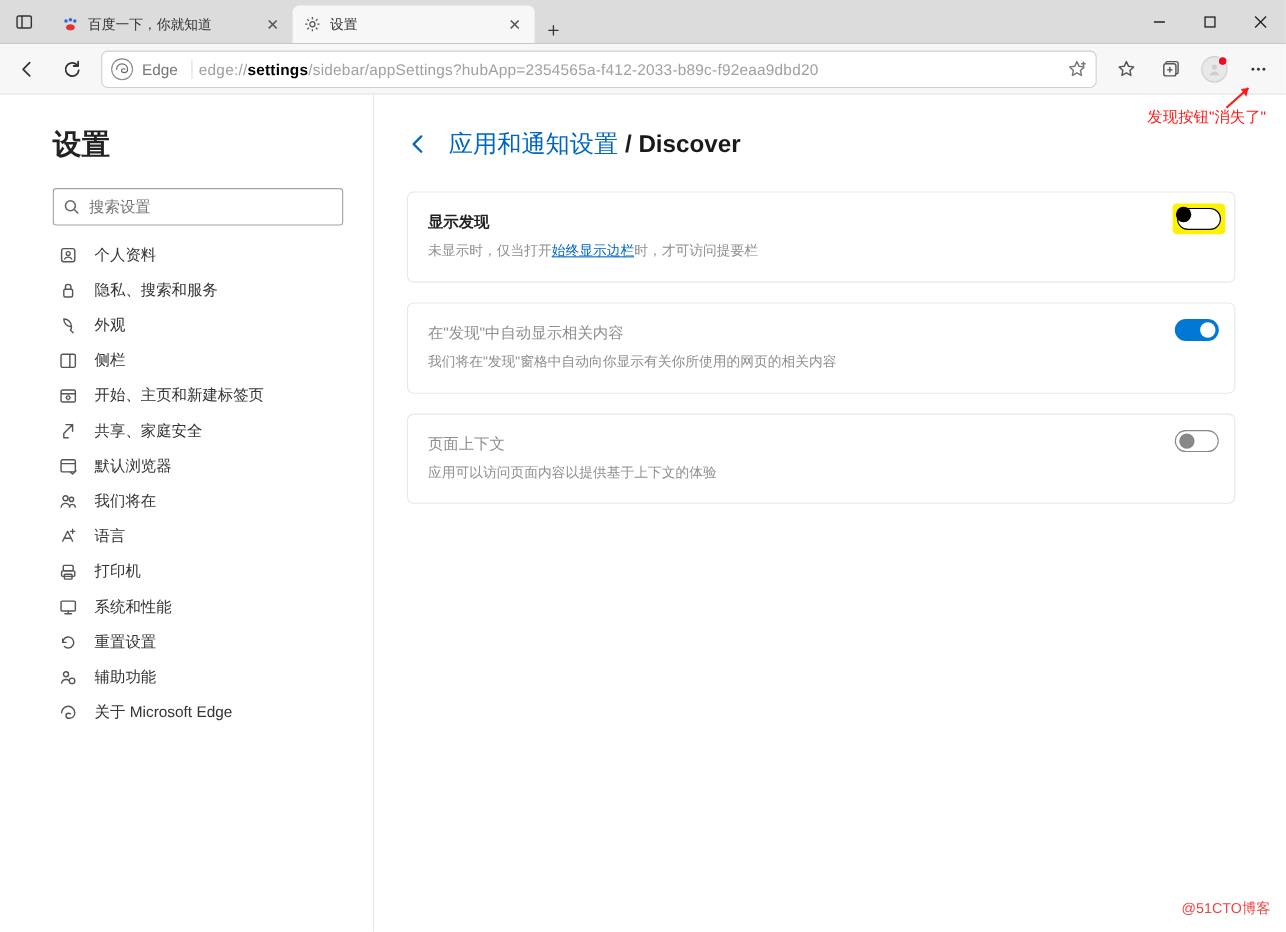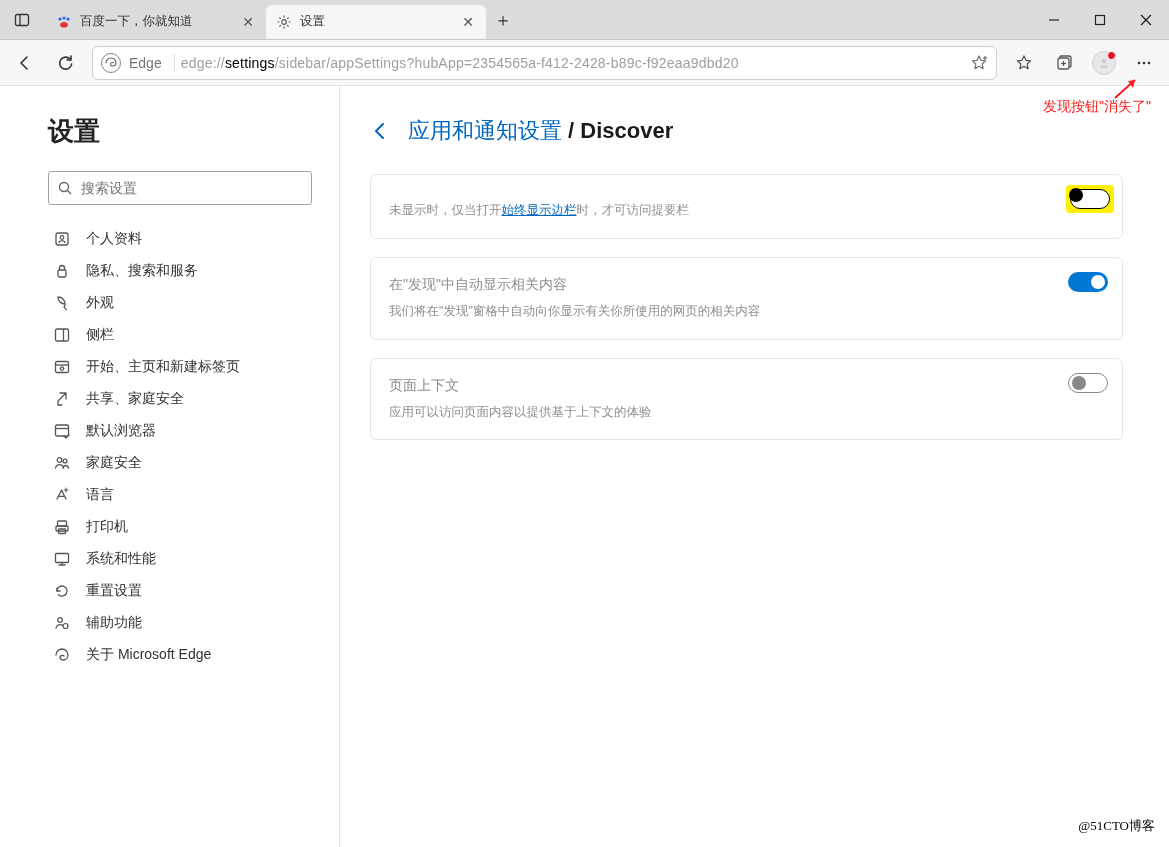--- a/index.html
+++ b/index.html
@@ -1,54 +1,54 @@
 <!DOCTYPE html>
 <html><head>
 <meta charset="utf-8">
 <style>
   * { box-sizing: border-box; margin: 0; padding: 0; }
   html, body { width: 1169px; height: 847px; font-family: "Segoe UI", "Microsoft YaHei", sans-serif; background: #fff; overflow: hidden; }
   
   .titlebar { height: 40px; background: #dcdcdd; display: flex; align-items: stretch; border-bottom: 1px solid #c8c8c8; }
   .titlebar .left-btn { width: 44px; display:flex; align-items:center; justify-content:center; color:#333; }
-  .tabs { display:flex; align-items:center; flex:1; padding-left: 2px; }
+  .tabs { display:flex; align-items:flex-end; flex:1; padding-left: 2px; }
   .tab { height: 34px; min-width: 220px; max-width: 238px; display:flex; align-items:center; padding: 0 10px; font-size:12.5px; color:#333; border-radius: 6px 6px 0 0; margin-top:4px; position:relative; }
   .tab.inactive { background: transparent; }
   .tab.active { background: #f7f7f7; }
   .tab .favicon { width:16px; height:16px; margin-right:8px; display:inline-flex; align-items:center; justify-content:center; }
   .tab .tab-title { flex:1; white-space:nowrap; overflow:hidden; text-overflow:ellipsis; }
   .tab .tab-close { width:16px; text-align:center; color:#555; font-size:14px; }
   .tab-add { width:34px; display:flex; align-items:center; justify-content:center; color:#333; font-size:18px; }
   .win-controls { display:flex; }
   .win-btn { width:46px; display:flex; align-items:center; justify-content:center; color:#222; }
   
   .toolbar { height: 46px; background:#f7f7f7; display:flex; align-items:center; padding: 0 6px; border-bottom:1px solid #e5e5e5; gap:2px;}
   .tool-btn { width:38px; height:38px; display:flex; align-items:center; justify-content:center; color:#555; border-radius:4px; }
   .addrbar { flex:1; height:34px; background:#fff; border:1px solid #cfcfcf; border-radius:6px; display:flex; align-items:center; padding:0 8px; margin:17px 6px; font-size:14px; color:#777; }
   .addrbar .site-icon { width:20px; height:20px; margin-right:8px; border:1px solid #888; border-radius:50%; display:flex; align-items:center; justify-content:center; font-size:11px; color:#666; }
   .addrbar .site-label { color:#777; margin-right:6px; }
   .addrbar .sep { width:1px; height:18px; background:#ddd; margin:0 6px;}
   .addrbar .url { font-size:14px; color:#a0a0a0; white-space:nowrap; flex:1; letter-spacing:0.2px;}
-  .addrbar .url .dark { color:#000; }
+  .addrbar .url .dark { color:#000;font-weight:bold; }
   .addrbar .star { color:#777; }
   .profile { width:24px; height:24px; border-radius:50%; background:#e8e8e8; border:1px solid #cfcfcf; position:relative; display:flex; align-items:center; justify-content:center; color:#bbb;}
   .profile::after { content:""; position:absolute; top:-1px; right:-1px; width:7px; height:7px; background:#e81123; border-radius:50%; border:1px solid #f7f7f7;}
   
   .annotation-wrap { position:absolute; right:18px; top:76px; z-index:20; display:flex; flex-direction:column; align-items:flex-end; }
   .ann-arrow { margin-right:10px; margin-bottom:-2px; }
   .ann-text { color:#ff1a1a; font-size:14px; font-weight:400; }
   
   .body { display:flex; height: calc(100% - 86px); }
   .sidebar { width: 340px; border-right:1px solid #e6e6e6; padding: 28px 20px 0 48px; }
   .sidebar h1 { font-size:26px; font-weight:600; color:#222; margin-bottom:22px; }
   .search-box { display:flex; align-items:center; border:1px solid #a3a3a3; height:34px; border-radius:3px; padding:0 8px; margin-bottom:18px; width:264px; background:#fff; }
   .search-box svg { flex-shrink:0; }
   .search-box input { border:none; outline:none; flex:1; font-size:14px; padding-left:8px; color:#333; background:transparent;}
   .nav-list { list-style:none; }
-  .nav-item { display:flex; align-items:center; height:32px; font-size:14px; color:#333; gap:14px; cursor:default; border-radius:4px; padding-left:4px;}
+  .nav-item { display:flex; height:32px; font-size:14px; color:#333; gap:14px; cursor:default; border-radius:4px; padding-left:4px;}
   .nav-item .nav-icon { width:20px; display:flex; justify-content:center; color:#555;}
   .content { flex:1; padding: 30px 46px 0 30px; overflow:auto; }
   .breadcrumb-row { display:flex; align-items:center; gap:16px; margin-bottom:28px; }
   .bc-back { color:#0078d4; }
   .bc-link { color:#0067c0; font-size:22px; font-weight:400; }
   .bc-rest { color:#1a1a1a; font-size:22px; font-weight:600; }
   .card { border:1px solid #e7e7e7; border-radius:6px; padding:18px 46px 18px 18px; margin-bottom:18px; background:#fff; position:relative; }
   .card-title { font-size:14px; font-weight:600; color:#222; }
   .card-title.dim { color:#8e8e8e; font-weight:400; }
   .card-sub { font-size:12.5px; color:#8e8e8e; margin-top:8px; line-height:1.5;}
@@ -56,21 +56,21 @@
   .toggle { position:absolute; right:14px; top:14px; width:40px; height:20px; border-radius:10px; }
   .toggle .knob { position:absolute; top:3px; width:14px; height:14px; border-radius:50%; }
   .toggle.on-blue { background:#0078d4; }
   .toggle.on-blue .knob { right:3px; background:#fff; }
   .toggle.off { background:#fff; border:1px solid #888; }
   .toggle.off .knob { left:3px; top:2px; background:#888;}
   
   .hl { background:#fff100; padding:4px; border-radius:4px; position:absolute; right:8px; top:10px;}
   .hl .toggle { position:static; display:block; background:#fff; border:1.5px solid #000; }
   .hl .toggle .knob { left:3px; top:2.5px; background:#000; }
-  .watermark { position:absolute; right:14px; bottom:12px; color:#000000; font-size:13px;font-family:Liberation Serif, serif; }
+  .watermark { position:absolute; right:14px; bottom:12px; color:#ef4444; font-size:13px; }
   svg { display:block; }
 </style>
 </head>
 <body>
 
 <div class="titlebar">
   <div class="left-btn">
     <svg width="16" height="16" viewBox="0 0 16 16">
         <rect x="1.5" y="2.5" width="13" height="11" rx="1.5" fill="none" stroke="#333" stroke-width="1.3"></rect>
         <line x1="6" y1="2.5" x2="6" y2="13.5" stroke="#333" stroke-width="1.3"></line>
@@ -135,21 +135,21 @@
     </div>
   <div class="addrbar">
     <span class="site-icon">
       <svg width="14" height="14" viewBox="0 0 14 14">
           <path d="M2 7a5 5 0 0 1 10 0c0 2-1.6 3-3.2 3-1.4 0-2.3-.7-2.3-1.8 0-1 .8-1.7 1.9-1.7.5 0 .8.1 1.1.3" fill="none" stroke="#666" stroke-width="1.1" stroke-linecap="round"></path>
         </svg>
     </span>
     <span class="site-label">Edge</span>
     <span class="sep"></span>
     <span class="url">
-      <span>edge://</span><span class="dark">settings</span><span>/sidebar/appSettings?hubApp=2354565a-f412-2428-b89c-f92eaa9dbd20</span>
+      <span>edge://</span><span class="dark">settings</span><span>/sidebar/appSettings?hubApp=2354565a-f412-2033-b89c-f92eaa9dbd20</span>
     </span>
     <span class="star">
         <svg width="18" height="18" viewBox="0 0 18 18">
           <path d="M9 2l2 4.3 4.6.5-3.4 3.2.9 4.6L9 12.3 4.9 14.6l.9-4.6L2.4 6.8 7 6.3 9 2z" fill="none" stroke="#777" stroke-width="1.3" stroke-linejoin="round"></path>
           <line x1="13" y1="4" x2="17" y2="4" stroke="#777" stroke-width="1.3"></line>
           <line x1="15" y1="2" x2="15" y2="6" stroke="#777" stroke-width="1.3"></line>
         </svg>
       </span>
   </div>
   <div class="tool-btn">
@@ -268,21 +268,21 @@
           <span>默认浏览器</span>
         </li>
         <li class="nav-item">
           <span class="nav-icon">
             <svg width="18" height="18" viewBox="0 0 18 18">
               <circle cx="6.5" cy="6" r="2.3" fill="none" stroke="#555" stroke-width="1.3"></circle>
               <circle cx="12" cy="7" r="1.9" fill="none" stroke="#555" stroke-width="1.3"></circle>
               <path d="M2.5 14c.6-2.3 2.2-3.4 4-3.4s3.4 1.1 4 3.4M10 14c.4-1.6 1.5-2.5 2.8-2.5s2.3.9 2.7 2.5" fill="none" stroke="#555" stroke-width="1.3" stroke-linecap="round"></path>
             </svg>
           </span>
-          <span>家庭安全</span>
+          <span>我们将在</span>
         </li>
         <li class="nav-item">
           <span class="nav-icon">
             <svg width="18" height="18" viewBox="0 0 18 18">
               <path d="M4 13l4.5-9 4.5 9M5.3 10.3h6.4" fill="none" stroke="#555" stroke-width="1.3" stroke-linecap="round" stroke-linejoin="round"></path>
               <path d="M11 4h4M13 2v4" stroke="#555" stroke-width="1.1" stroke-linecap="round"></path>
             </svg>
           </span>
           <span>语言</span>
         </li>
@@ -343,20 +343,21 @@
         <svg width="22" height="22" viewBox="0 0 22 22">
             <path d="M13 4l-7 7 7 7" fill="none" stroke="#0067c0" stroke-width="2" stroke-linecap="round" stroke-linejoin="round"></path>
           </svg>
       </span>
       <div>
         <span class="bc-link">应用和通知设置</span><span class="bc-rest"> / </span><span class="bc-rest">Discover</span>
       </div>
     </div>
 
     <div class="card">
+      <div class="card-title">显示发现</div>
       <div class="card-sub">
         <span>未显示时，仅当打开</span><a href="#">始终显示边栏</a><span>时，才可访问提要栏</span>
       </div>
       <div class="hl">
         <div class="toggle">
             <div class="knob"></div>
           </div>
       </div>
     </div>
 

